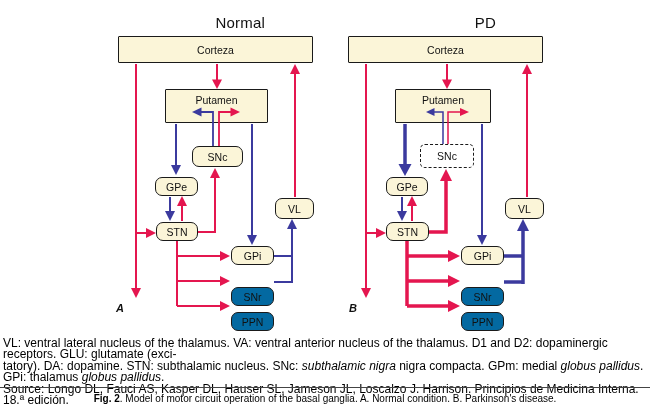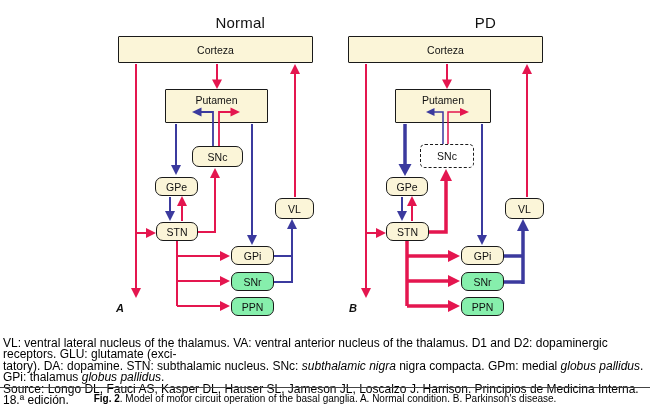--- a/index.html
+++ b/index.html
@@ -11,21 +11,21 @@
     position:absolute; width:100px; text-align:right;
     font-size:15px; color:#111; letter-spacing:.2px;
   }
   .node {
     position:absolute; box-sizing:border-box;
     background:var(--node_fill); border:1.5px solid var(--node_border);
     border-radius:7px; display:flex; align-items:center; justify-content:center;
     font-size:10.5px; color:#111; z-index:1;
   }
   .node.big { border-radius:1px; }
-  .node.white { background:#86efac; }
+  .node.white { background:#0369a1;margin-top:15px; }
   .node.top-label { align-items:flex-start; padding-top:4px; }
   .node.degenerated { border:1.6px dashed var(--node_border); border-radius:5px; background:#ffffff; }
   #connections { position:absolute; left:0; top:0; z-index:2; pointer-events:none; }
   .sr { stroke:var(--excitatory); fill:none; }
   .sb { stroke:var(--inhibitory); fill:none; }
   .fr { fill:var(--excitatory); stroke:none; }
   .fb { fill:var(--inhibitory); stroke:none; }
   .w2 { stroke-width:2; }  .w18 { stroke-width:1.8; }
   .w15 { stroke-width:1.5; } .w35 { stroke-width:3.5; }
   .panel-letter {

